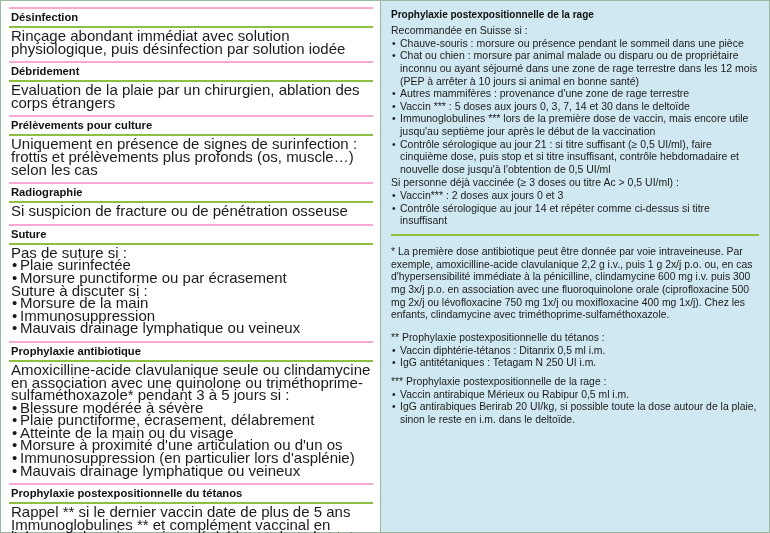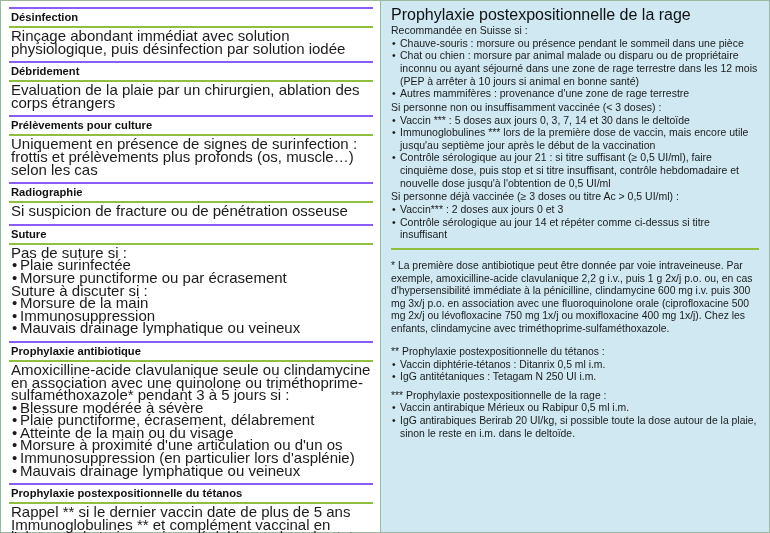--- a/index.html
+++ b/index.html
@@ -36,21 +36,21 @@
     background: #cfe8f2;
   }
   
   .block {
     margin-bottom: 6px;
   }
   .block-title {
     font-weight: bold;
     font-size: 11.2px;
     color: #111111;
-    border-top: 2px solid #8b5cf6;
+    border-top: 2px solid #f9a8d4;
     border-bottom: 2px solid #8fbf3f;
     padding: 2px 2px 2px 2px;
     line-height: 13px;
     margin-bottom: 2px;
   }
   .block-body {
     font-size: 15px;
     line-height: 12.6px;
     padding: 0 2px;
   }
@@ -69,22 +69,22 @@
     line-height: 12.6px;
   }
   ul.bul > li:before {
     content: "\2022";
     position: absolute;
     left: 1px;
     top: 0;
   }
   
   .r-title {
-    font-weight: normal;
-    font-size: 16px;
+    font-weight: bold;
+    font-size: 10px;
     line-height: 14px;
     margin: 0 0 2px 0;
     color: #111111;
   }
   .r-text {
     font-size: 10.5px;
     line-height: 12.8px;
     margin: 0;
   }
   .r-sub {
@@ -185,21 +185,20 @@
   <div class="col-right">
 
     <div class="r-title">Prophylaxie postexpositionnelle de la rage</div>
     <p class="r-text">Recommandée en Suisse si :</p>
     <ul class="bul r-text">
       <li>Chauve-souris : morsure ou présence pendant le sommeil dans une pièce</li>
       <li>Chat ou chien : morsure par animal malade ou disparu ou de propriétaire inconnu ou ayant séjourné dans une zone de rage terrestre dans les 12 mois (PEP à arrêter à 10 jours si animal en bonne santé)</li>
       <li>Autres mammifères : provenance d'une zone de rage terrestre</li>
     </ul>
 
-    <p class="r-sub">Si personne non ou insuffisamment vaccinée (&lt; 3 doses) :</p>
     <ul class="bul r-text">
       <li>Vaccin *** : 5 doses aux jours 0, 3, 7, 14 et 30 dans le deltoïde</li>
       <li>Immunoglobulines *** lors de la première dose de vaccin, mais encore utile jusqu'au septième jour après le début de la vaccination</li>
       <li>Contrôle sérologique au jour 21 : si titre suffisant (≥ 0,5 UI/ml), faire cinquième dose, puis stop et si titre insuffisant, contrôle hebdomadaire et nouvelle dose jusqu'à l'obtention de 0,5 UI/ml</li>
     </ul>
 
     <p class="r-sub">Si personne déjà vaccinée (≥ 3 doses ou titre Ac &gt; 0,5 UI/ml) :</p>
     <ul class="bul r-text">
       <li>Vaccin*** : 2 doses aux jours 0 et 3</li>
       <li>Contrôle sérologique au jour 14 et répéter comme ci-dessus si titre insuffisant</li>

